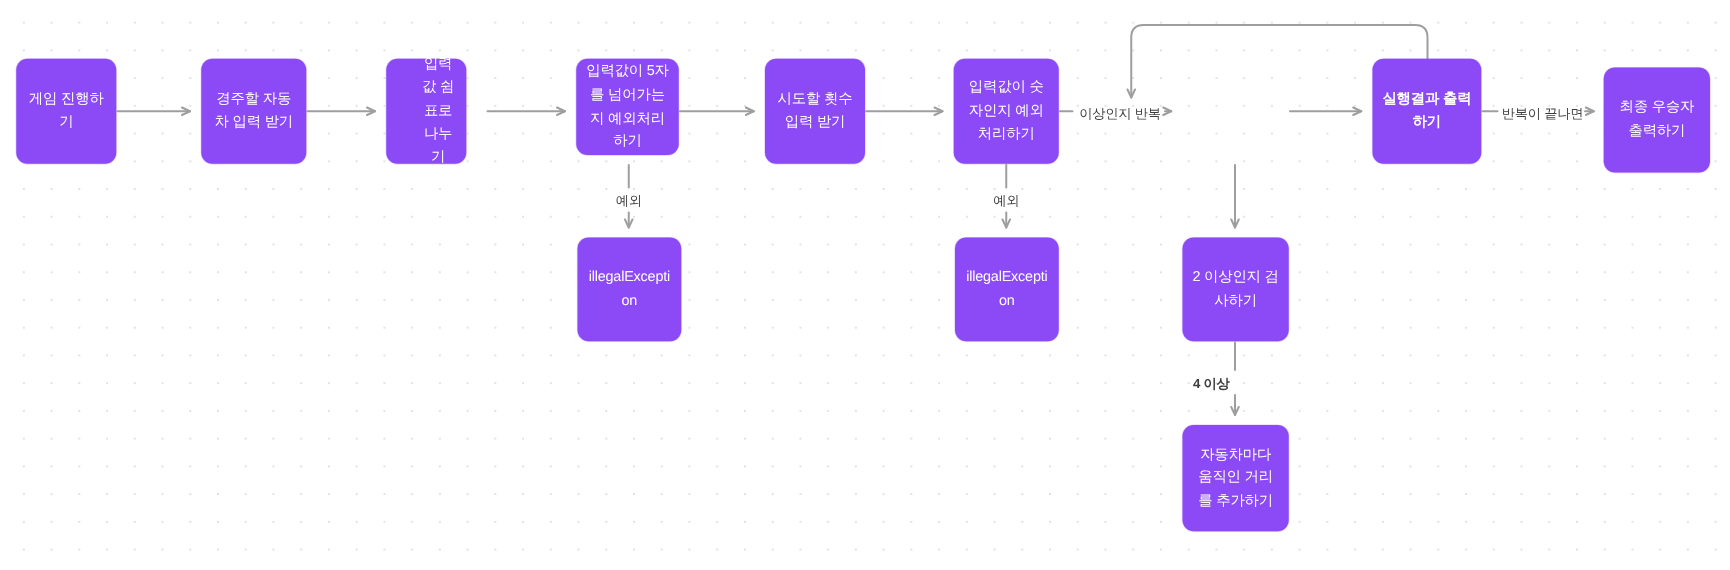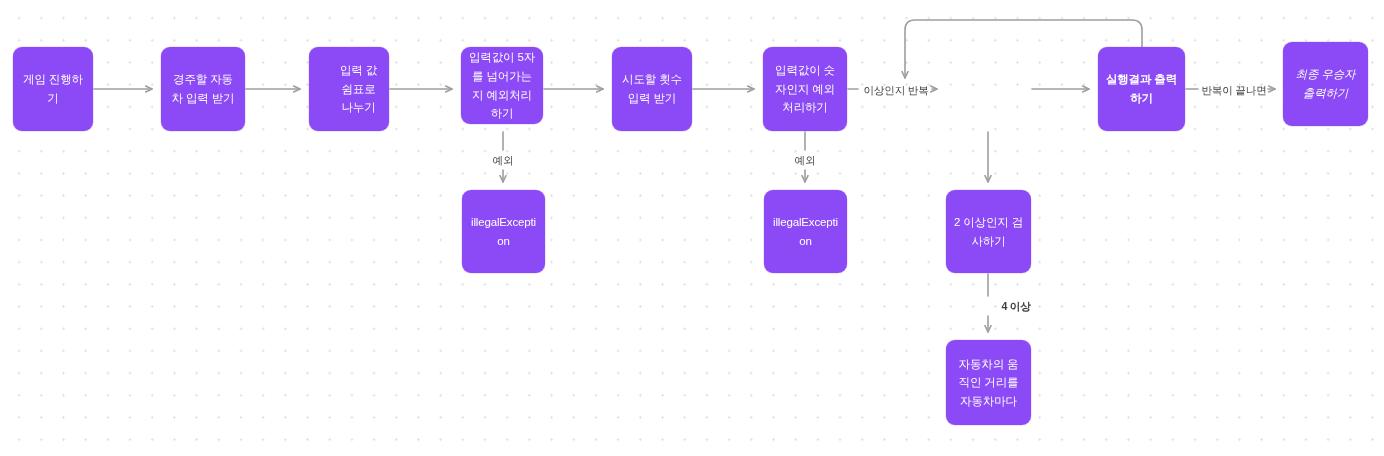--- a/index.html
+++ b/index.html
@@ -99,60 +99,60 @@
   </svg>
 
   <div class="node" style="left:161px; top:47px; width:84px; height:84px; background:#8B4AF5;">
     <span class="node-label">경주할 자동차 입력 받기</span>
   </div>
 
   <div class="node" style="left:13px; top:47px; width:80px; height:84px; background:#8B4AF5;">
     <span class="node-label">게임 진행하기</span>
   </div>
 
-  <div class="node" style="left:309px; top:47px; width:80px; height:84px; background:#8B4AF5;padding-left:26px;">
+  <div class="node" style="left:309px; top:47px; width:64px; height:84px; background:#8B4AF5;padding-left:26px;">
     <span class="node-label">입력 값 쉼표로 나누기</span>
   </div>
 
   <div class="node" style="left:461px; top:47px; width:82px; height:77px; background:#8B4AF5;">
     <span class="node-label">입력값이 5자를 넘어가는지 예외처리하기</span>
   </div>
 
   <div class="node" style="left:763px; top:47px; width:84px; height:84px; background:#8B4AF5;">
     <span class="node-label">입력값이 숫자인지 예외처리하기</span>
   </div>
 
   <div class="node" style="left:612px; top:47px; width:80px; height:84px; background:#8B4AF5;">
     <span class="node-label">시도할 횟수 입력 받기</span>
   </div>
 
 
   <div class="node" style="left:1098px; top:47px; width:87px; height:84px; background:#8B4AF5;font-weight:bold;">
     <span class="node-label">실행결과 출력하기</span>
   </div>
 
-  <div class="node" style="left:1283px; top:42px; width:85px; height:84px; background:#8B4AF5;font-style:italic;">
+  <div class="node" style="left:1283px; top:54px; width:85px; height:84px; background:#8B4AF5;">
     <span class="node-label">최종 우승자 출력하기</span>
   </div>
 
   <div class="node" style="left:462px; top:190px; width:83px; height:83px; background:#8B4AF5;">
     <span class="node-label">illegalException</span>
   </div>
 
   <div class="node" style="left:764px; top:190px; width:83px; height:83px; background:#8B4AF5;">
     <span class="node-label">illegalException</span>
   </div>
 
   <div class="node" style="left:946px; top:190px; width:85px; height:83px; background:#8B4AF5;">
     <span class="node-label">2 이상인지 검사하기</span>
   </div>
 
   <div class="node" style="left:946px; top:340px; width:85px; height:85px; background:#8B4AF5;">
-    <span class="node-label">자동차의 움직인 거리를 자동차마다</span>
+    <span class="node-label">자동차마다 움직인 거리를 추가하기</span>
   </div>
 
   <div class="edge-label" style="left:503px; top:161px;">예외</div>
   <div class="edge-label" style="left:805px; top:161px;">예외</div>
   <div class="edge-label" style="left:896px; top:91px;">이상인지 반복</div>
   <div class="edge-label" style="left:1234px; top:91px;">반복이 끝나면</div>
-  <div class="edge-label" style="left:1016px; top:307px; font-weight:600;">4 이상</div>
+  <div class="edge-label" style="left:969px; top:307px; font-weight:600;">4 이상</div>
 
 </div>
 
 </body></html>

